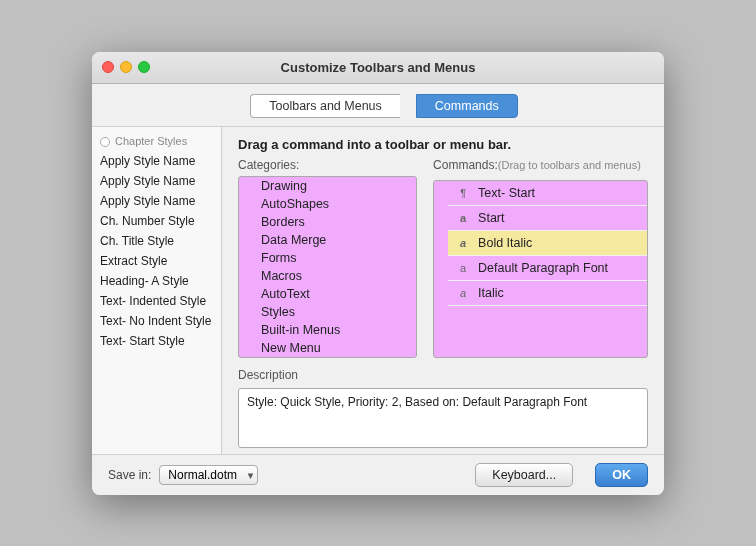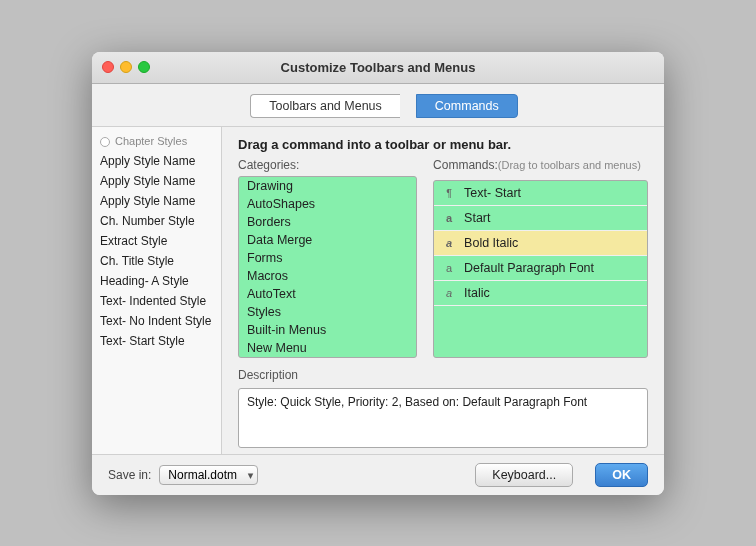--- a/index.html
+++ b/index.html
@@ -148,24 +148,25 @@
       flex: 1;
       overflow: hidden;
     }
     .col-label {
       font-size: 12px;
       color: #555;
       margin-bottom: 4px;
     }
     .list-box {
       border: 1px solid #aaa;
-      background: #86efac;
+      background: #f0abfc;
       overflow-y: auto;
       flex: 1;
       border-radius: 3px;
+      padding-left: 14px;
     }
     .list-box-item {
       padding: 2px 8px;
       font-size: 12.5px;
       color: #222;
       cursor: pointer;
     }
 
     
     .commands-col {
@@ -315,22 +316,22 @@
 
       <div class="sidebar">
         <div class="sidebar-header">
           <span class="sidebar-radio"></span>
           <span>Chapter Styles</span>
         </div>
         <div class="sidebar-item">Apply Style Name</div>
         <div class="sidebar-item">Apply Style Name</div>
         <div class="sidebar-item">Apply Style Name</div>
         <div class="sidebar-item">Ch. Number Style</div>
+        <div class="sidebar-item">Ch. Title Style</div>
         <div class="sidebar-item">Extract Style</div>
-        <div class="sidebar-item">Ch. Title Style</div>
         <div class="sidebar-item">Heading- A Style</div>
         <div class="sidebar-item">Text- Indented Style</div>
         <div class="sidebar-item">Text- No Indent Style</div>
         <div class="sidebar-item">Text- Start Style</div>
       </div>
 
       <div class="main-panel">
         <div class="drag-instruction">Drag a command into a toolbar or menu bar.</div>
 
         <div class="columns">

